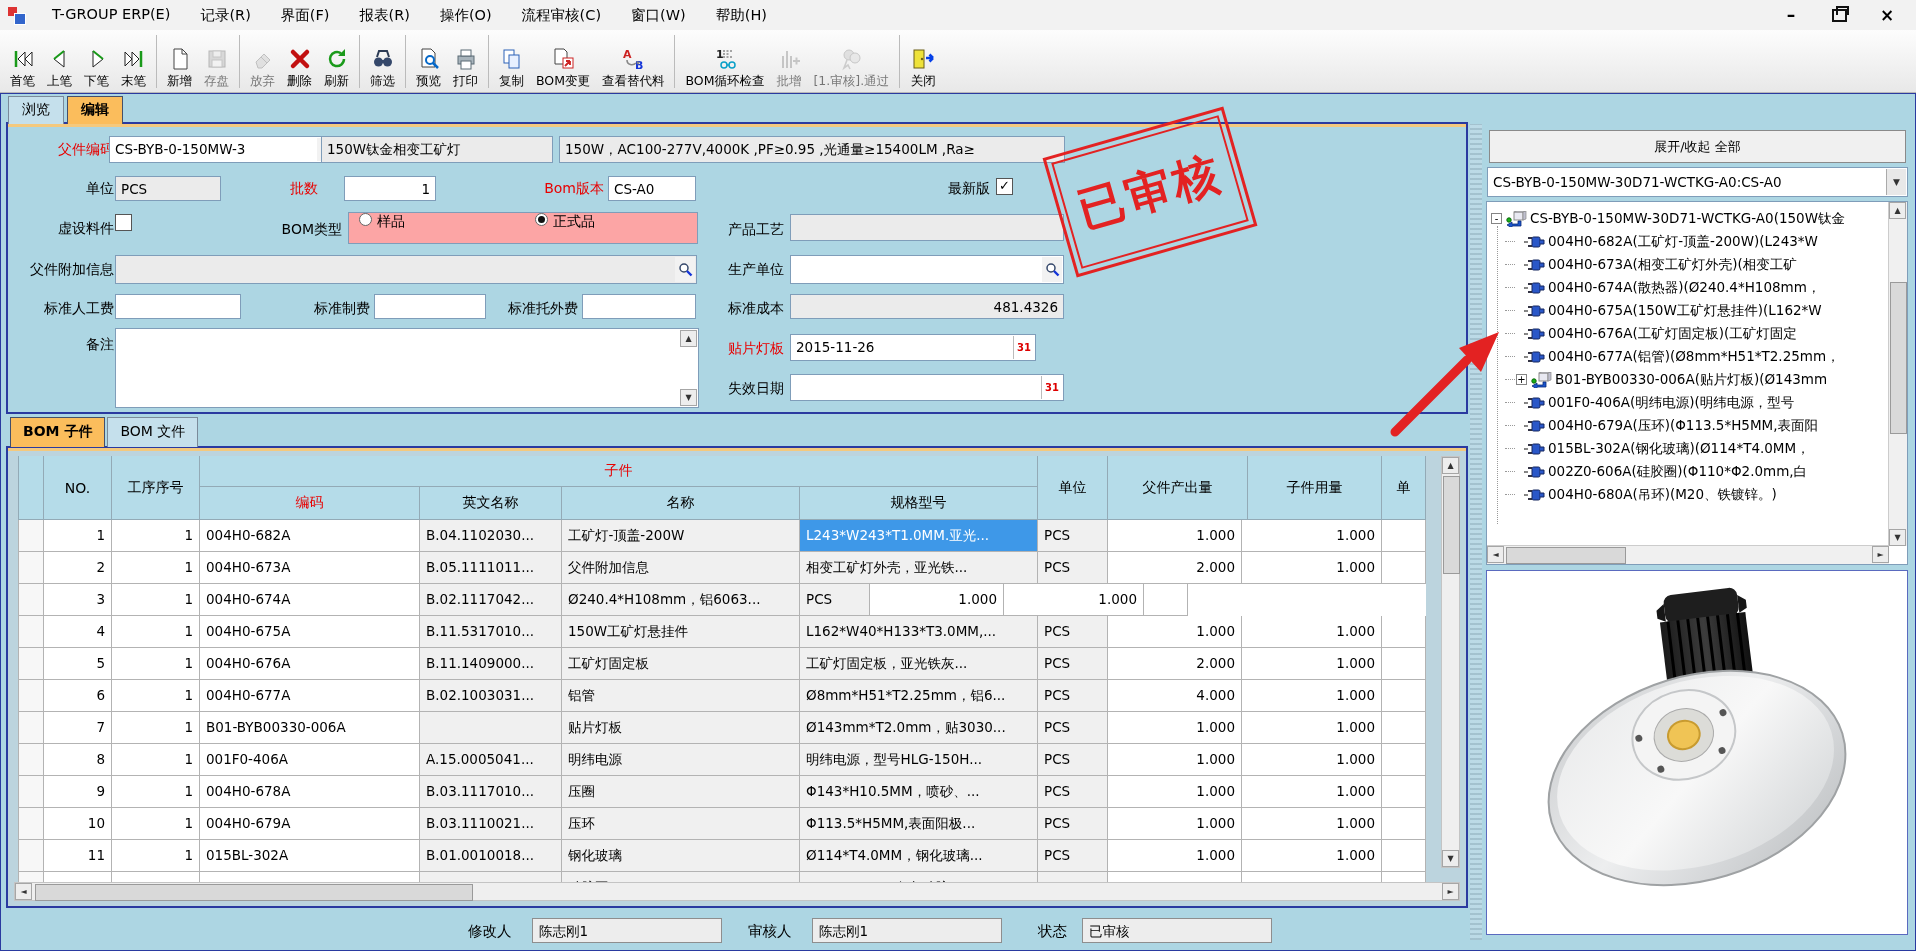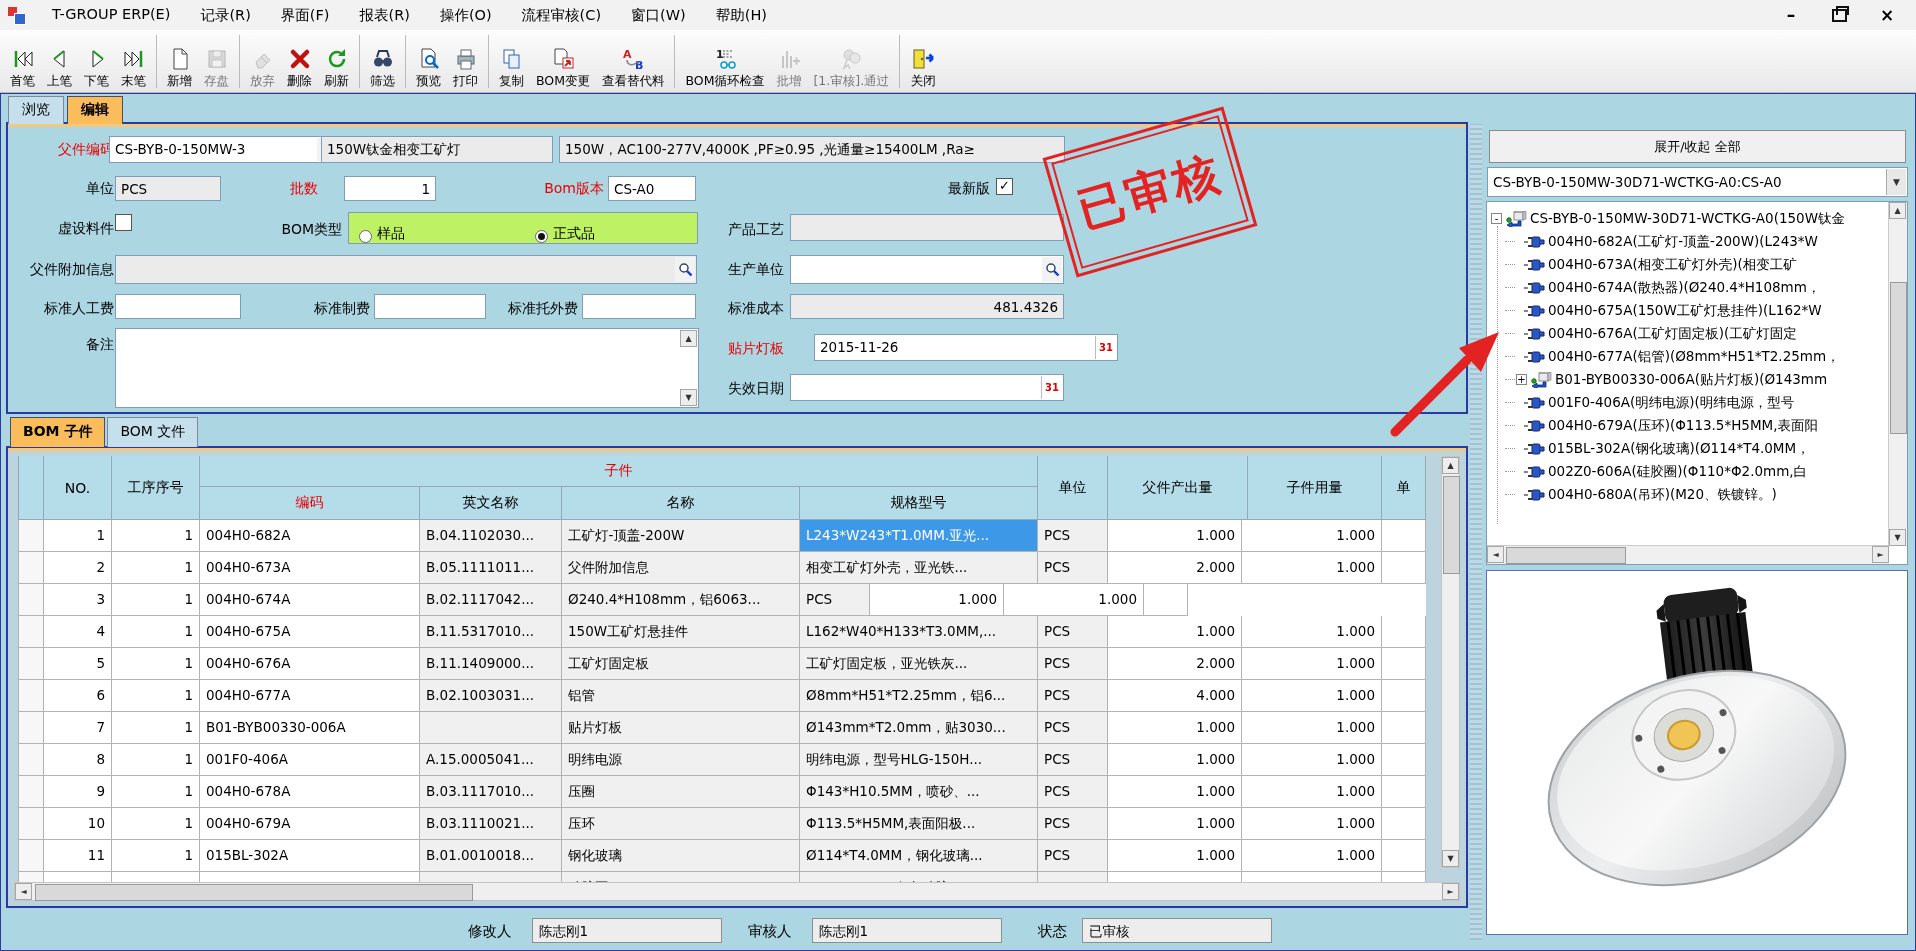--- a/index.html
+++ b/index.html
@@ -43,21 +43,21 @@
   .flabel{position:absolute;font-size:14px;text-align:right;white-space:nowrap}
   .red{color:#E80000}
   .ffield{position:absolute;background:#FFF;border:1px solid #7F9DB9;font-size:13.5px;
           padding:4px 5px 0;box-sizing:border-box;white-space:nowrap;overflow:hidden}
   .ro{background:#EBEBEB}
   .ra{text-align:right}
   .magbtn{position:absolute;right:1px;top:1px;bottom:1px;width:20px;display:flex;align-items:center;justify-content:center;background:#F2F2F2}
   .calbtn{position:absolute;right:1px;top:1px;bottom:1px;width:20px;display:flex;align-items:center;justify-content:center;
           background:#FFF;border-left:1px solid #BBB;color:#D00;font-weight:bold;font-size:10px}
   .cb{position:absolute;width:15px;height:15px;background:#FFF;border:1px solid #555;font-size:13px;line-height:13px;text-align:center}
-  .groupbox{position:absolute;background:#bef264;border:1px solid #7F9DB9;display:flex;align-items:flex-end;box-sizing:border-box}
+  .groupbox{position:absolute;background:#fca5a5;border:1px solid #7F9DB9;display:flex;align-items:flex-start;box-sizing:border-box}
   .radio{width:13px;height:13px;border:1px solid #666;border-radius:50%;background:#FFF;display:inline-block;box-sizing:border-box;flex:0 0 auto}
   .radio.on{padding:2px}
   .radio.on::after{content:"";display:block;width:7px;height:7px;background:#111;border-radius:50%}
   .rlabel{margin:0 0 0 5px;font-size:14px}
   .remark{position:absolute;background:#FFF;border:1px solid #7F9DB9}
   .remark .sb-btn{position:absolute;right:1px;width:17px;height:17px}
   .sb-btn{background:#EDEDED;border:1px solid #A6A6A6;display:flex;align-items:center;justify-content:center;
           font-size:8px;color:#333;box-sizing:border-box}
 
   
@@ -439,21 +439,21 @@
   <span class="flabel" style="left:706px;top:176px;width:70px">标准成本</span>
   <div class="ffield ro ra" style="left:782px;top:170px;width:274px;height:25px">481.4326</div>
 
   <span class="flabel" style="left:20px;top:212px;width:86px">备注</span>
   <div class="remark" style="left:107px;top:204px;width:582px;height:78px">
     <span></span>
     <span class="sb-btn" style="top:1px">▲</span>
     <span class="sb-btn" style="bottom:1px">▼</span>
   </div>
   <span class="flabel red" style="left:706px;top:216px;width:70px">贴片灯板</span>
-  <div class="ffield" style="left:806px;top:210px;width:304px;height:27px;padding-right:24px">
+  <div class="ffield" style="left:782px;top:210px;width:246px;height:27px;padding-right:24px">
     <span>2015-11-26</span>
     <span class="calbtn">31</span>
   </div>
   <span class="flabel" style="left:706px;top:256px;width:70px">失效日期</span>
   <div class="ffield" style="left:782px;top:250px;width:274px;height:27px;padding-right:24px">
     <span></span>
     <span class="calbtn">31</span>
   </div>
 </div>
 

